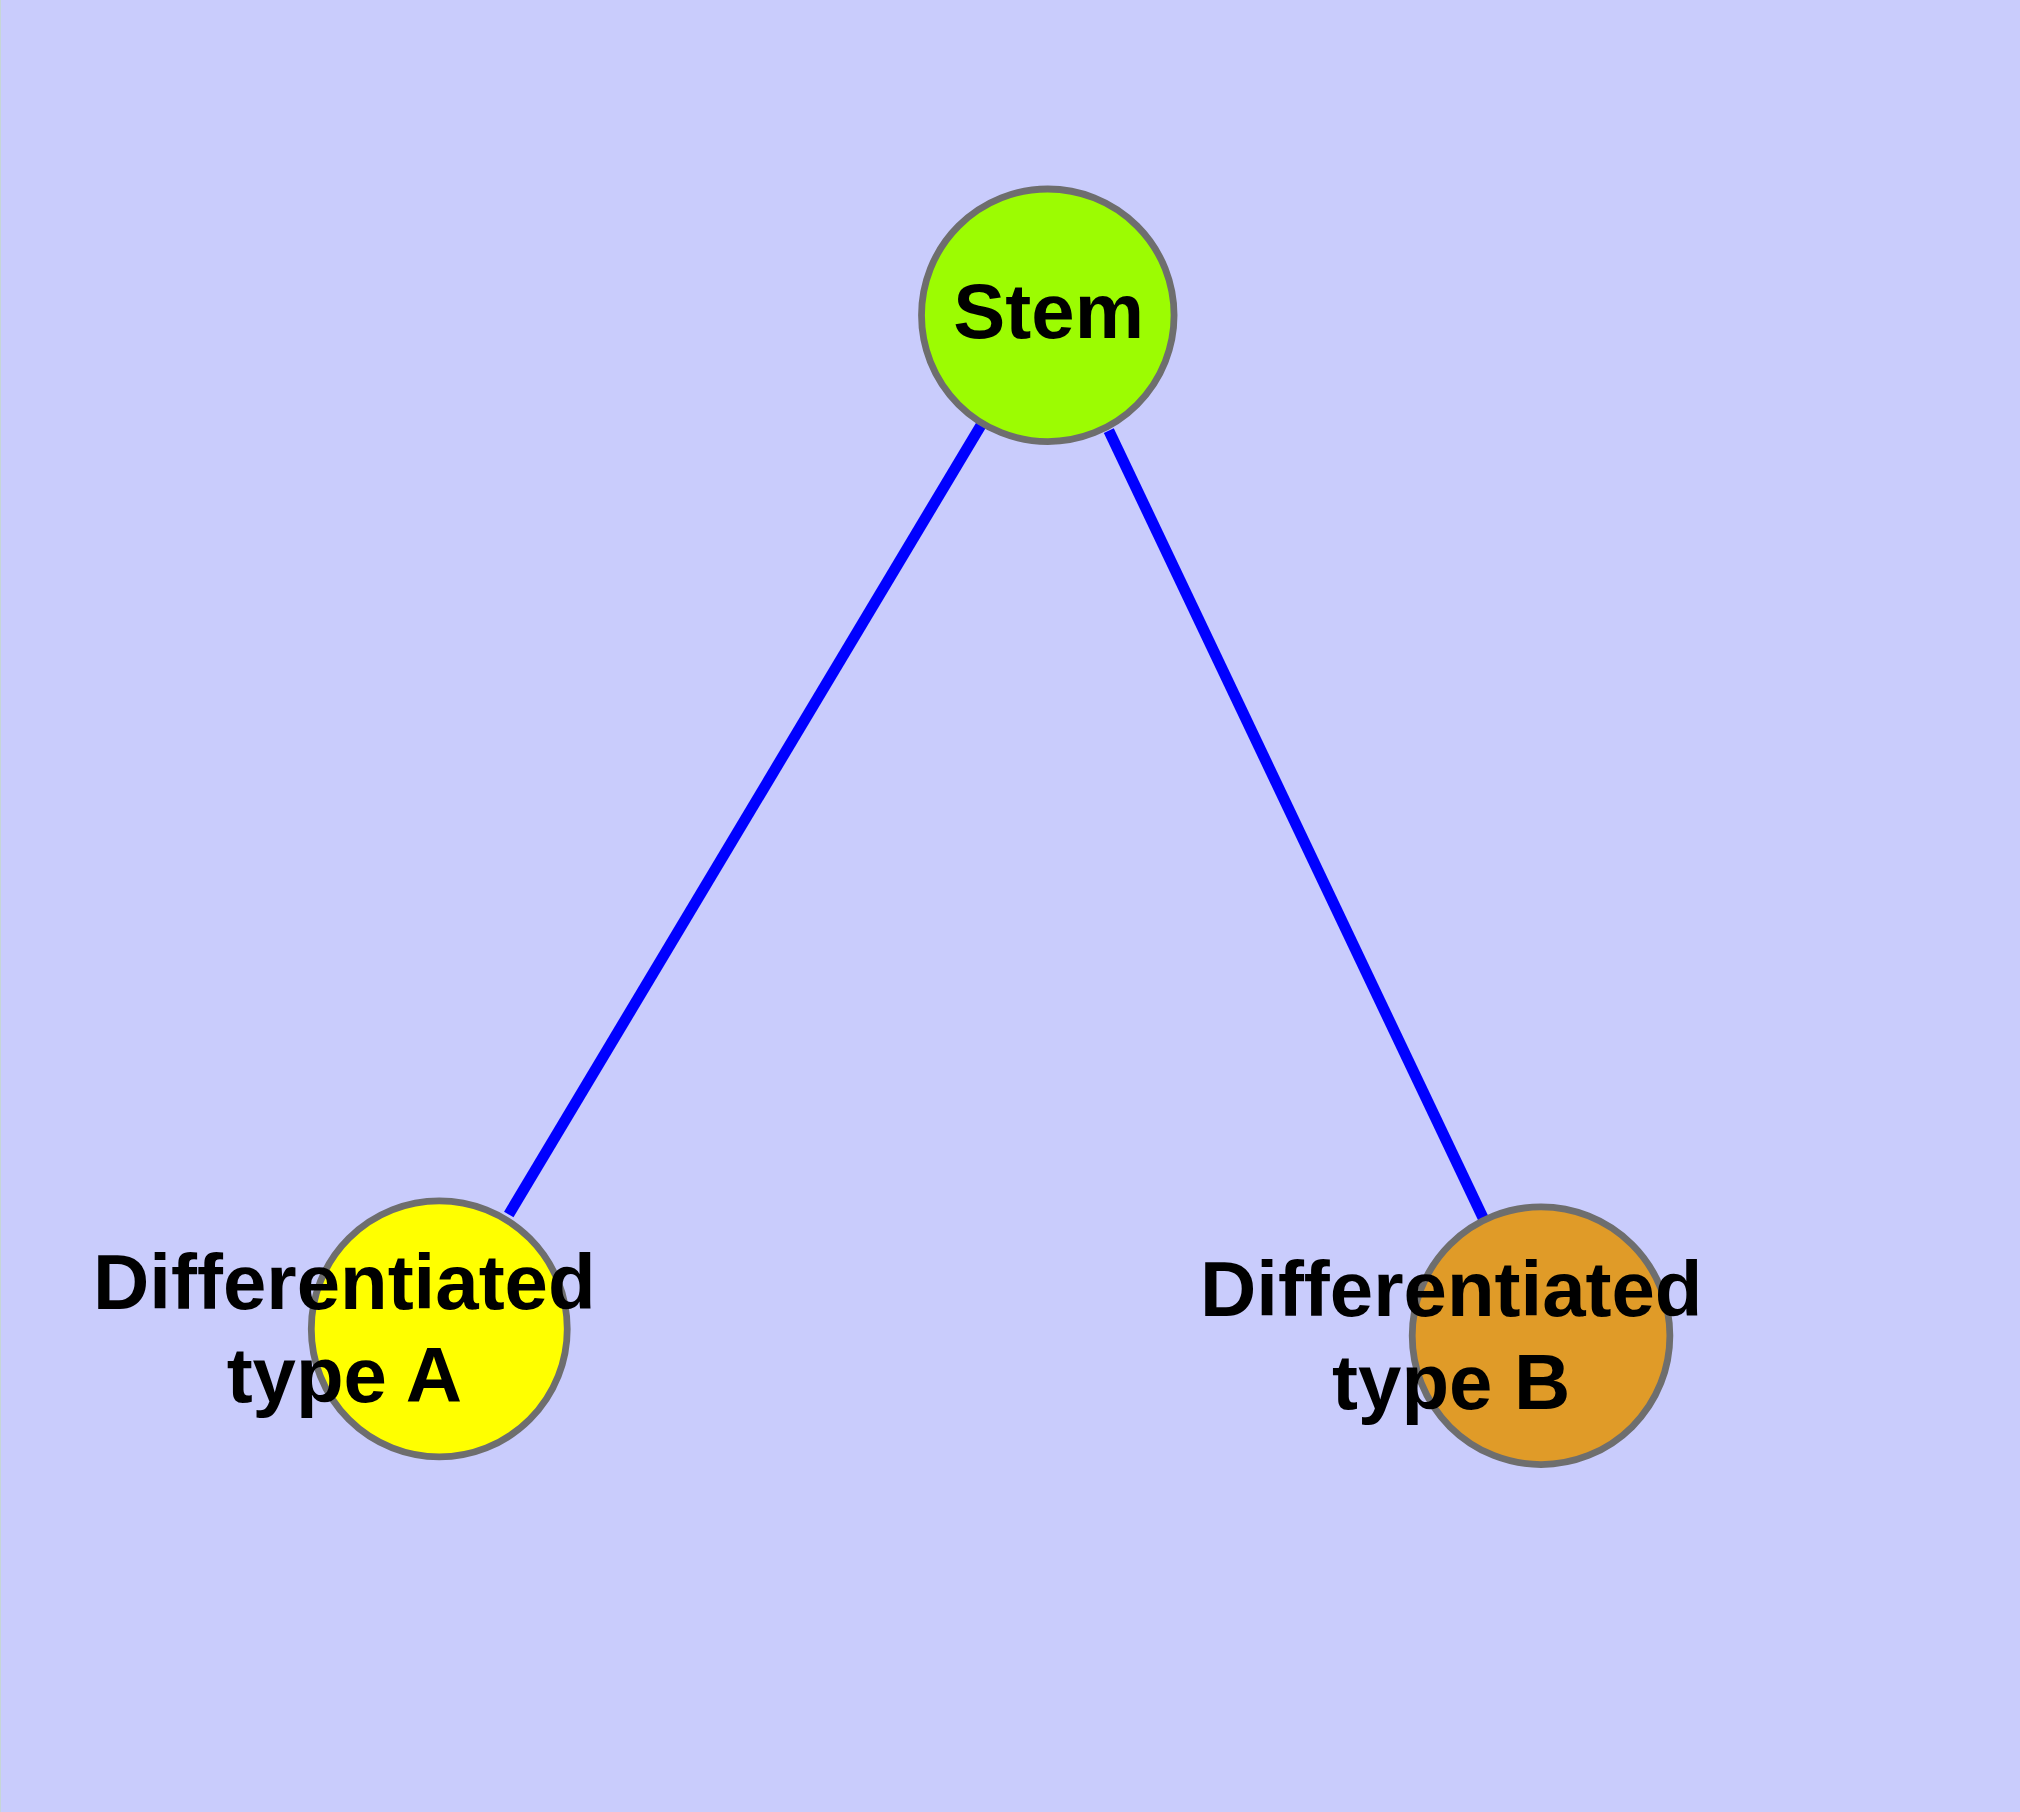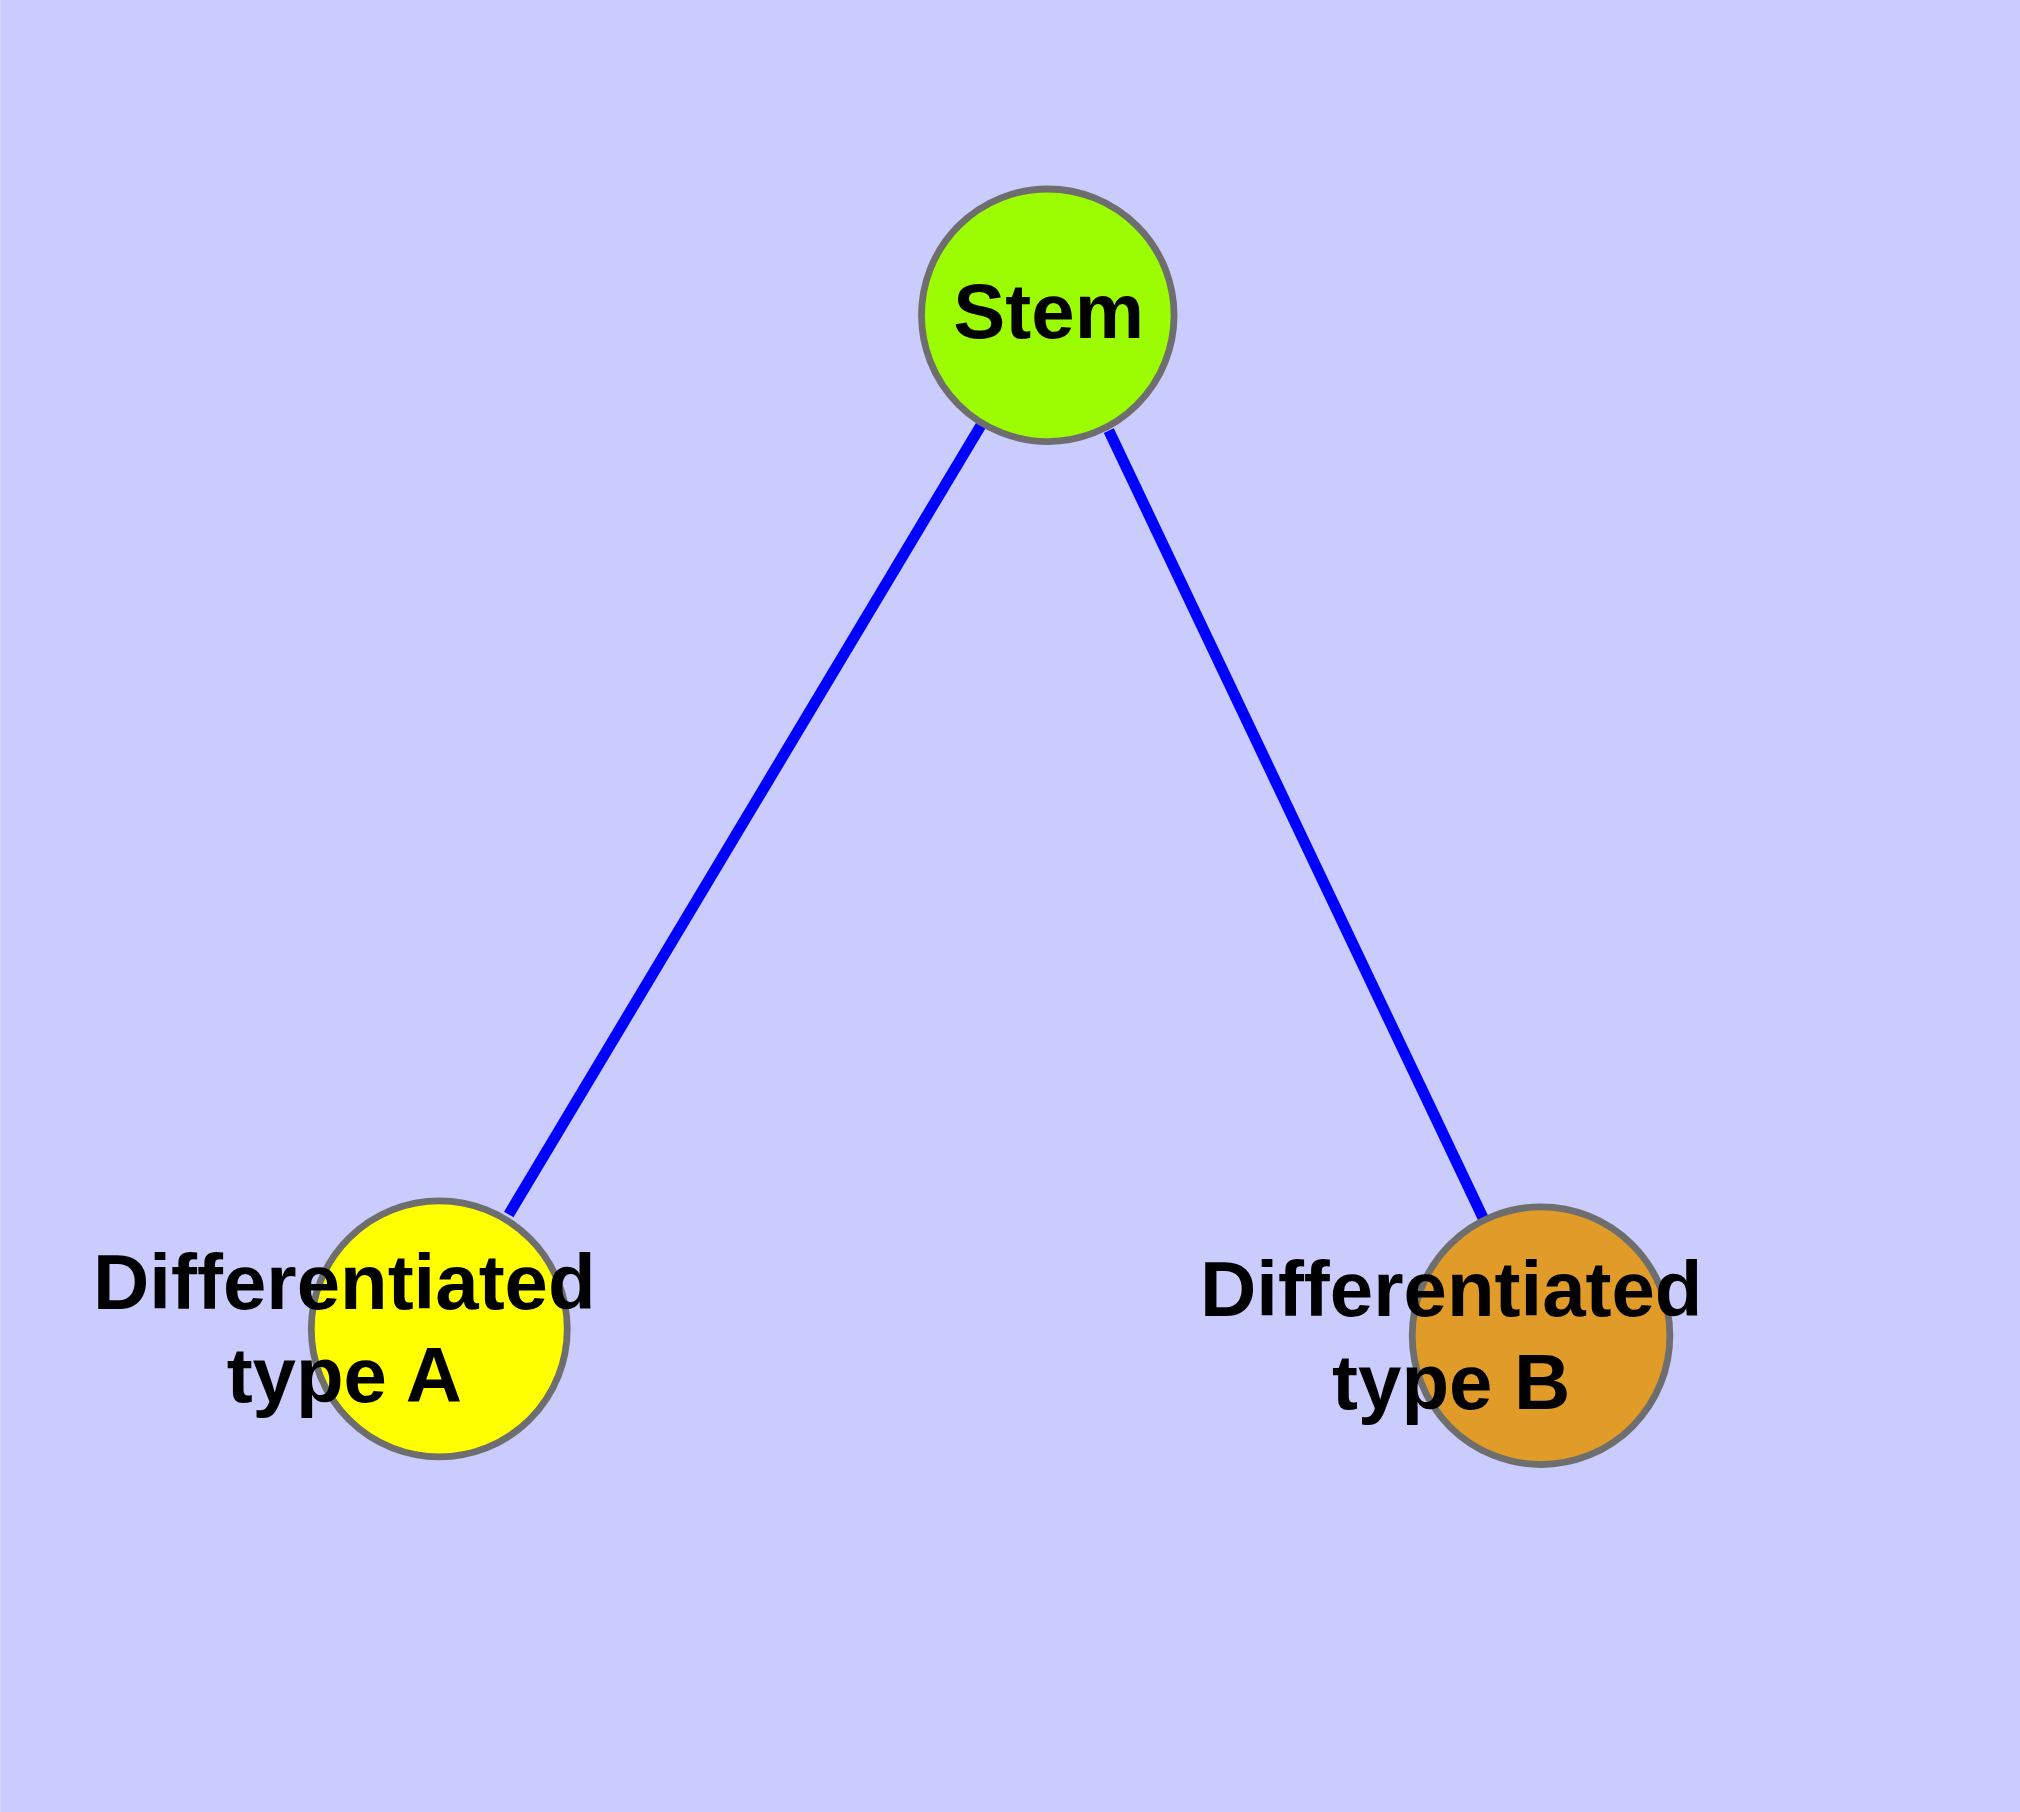--- a/index.html
+++ b/index.html
@@ -4,21 +4,21 @@
 <style>
   html, body {
     margin: 0;
     padding: 0;
     background: #ffffff;
   }
   #canvas {
     position: relative;
     width: 2021px;
     height: 1812px;
-    background: #fef9c3;
+    background: #bef264;
     overflow: hidden;
     font-family: "Liberation Sans", sans-serif;
   }
   #graph-svg {
     position: absolute;
     left: 0;
     top: 0;
     width: 2021px;
     height: 1812px;
   }

